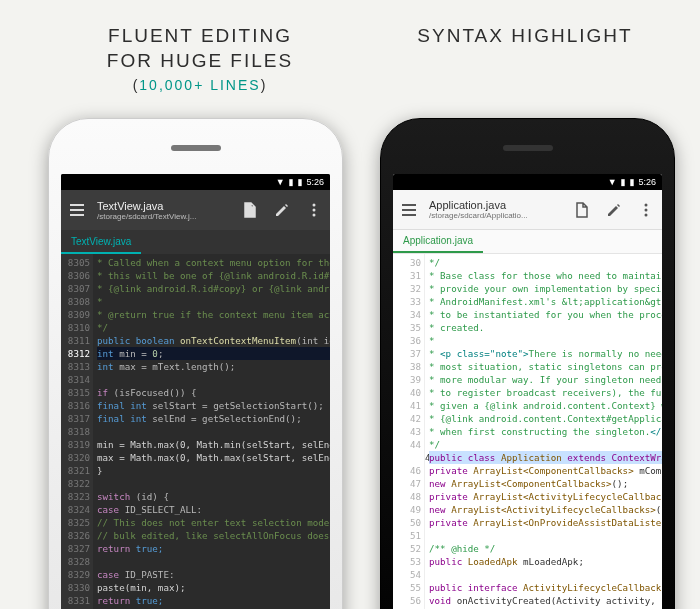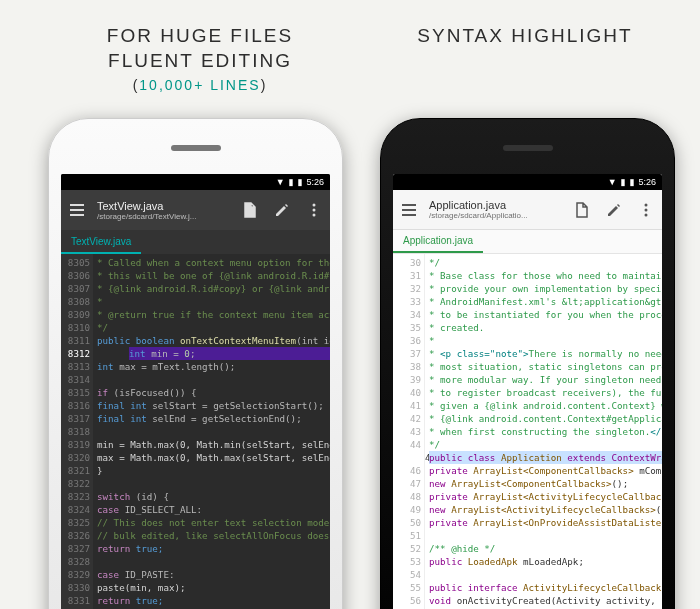--- a/index.html
+++ b/index.html
@@ -97,39 +97,39 @@
   .screen.light .gutter { background: #fff; color: #b0b0b0; border-right: 1px solid #eee; }
   .code { flex: 1; padding: 2px 0 2px 4px; overflow: hidden; white-space: nowrap; }
   .ln { height: 13px; }
   
   .d-cmt { color: #6a8d4e; }
   .d-kw  { color: #c586c0; }
   .d-kw2 { color: #569cd6; }
   .d-id  { color: #d4d4d4; }
   .d-num { color: #b5cea8; }
   .d-fn  { color: #dcdcaa; }
-  .d-cur { background: #4c1d95; margin-left: 32px; }
+  .d-cur { background: #0f172a; }
   
   .l-cmt { color: #2e9a4a; }
   .l-htm { color: #008080; }
   .l-kw  { color: #8b008b; }
   .l-typ { color: #7f5500; }
   .l-fn  { color: #333; }
   .l-sel { background: #c8e1ff; }
   .gutter .cur { color: #fff; font-weight: 500; }
   .screen.light .gutter .cur { color: #333; font-weight: 400; padding-left: 32px; }
 
   svg { display: block; }
 </style>
 </head>
 <body>
 
 <div class="headline" style="left:65px; top:24px; width:270px;">
+  <div class="line">FLUENT EDITING</div>
   <div class="line">FOR HUGE FILES</div>
-  <div class="line">FLUENT EDITING</div>
   <div class="sub">
     <span class="paren">(</span><span>10,000+ LINES</span><span class="paren">)</span>
   </div>
 </div>
 
 <div class="headline" style="left:390px; top:24px; width:270px;">
   <div class="line">SYNTAX HIGHLIGHT</div>
 </div>
 
 <div class="phone white" style="left:48px; top:118px;">

